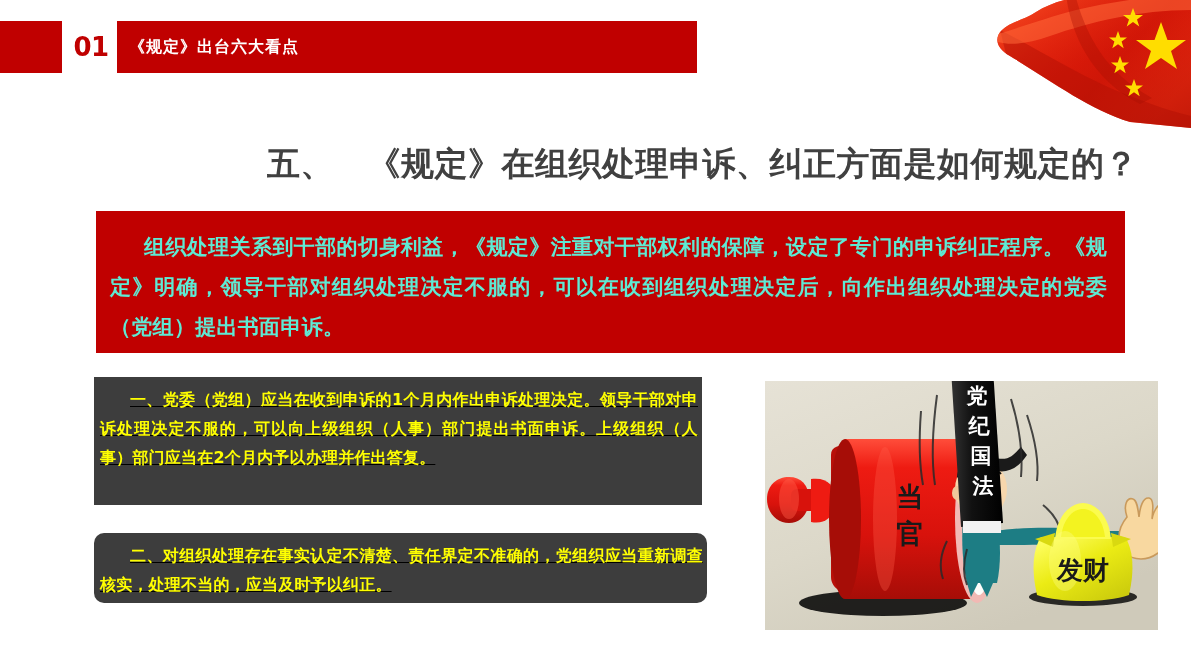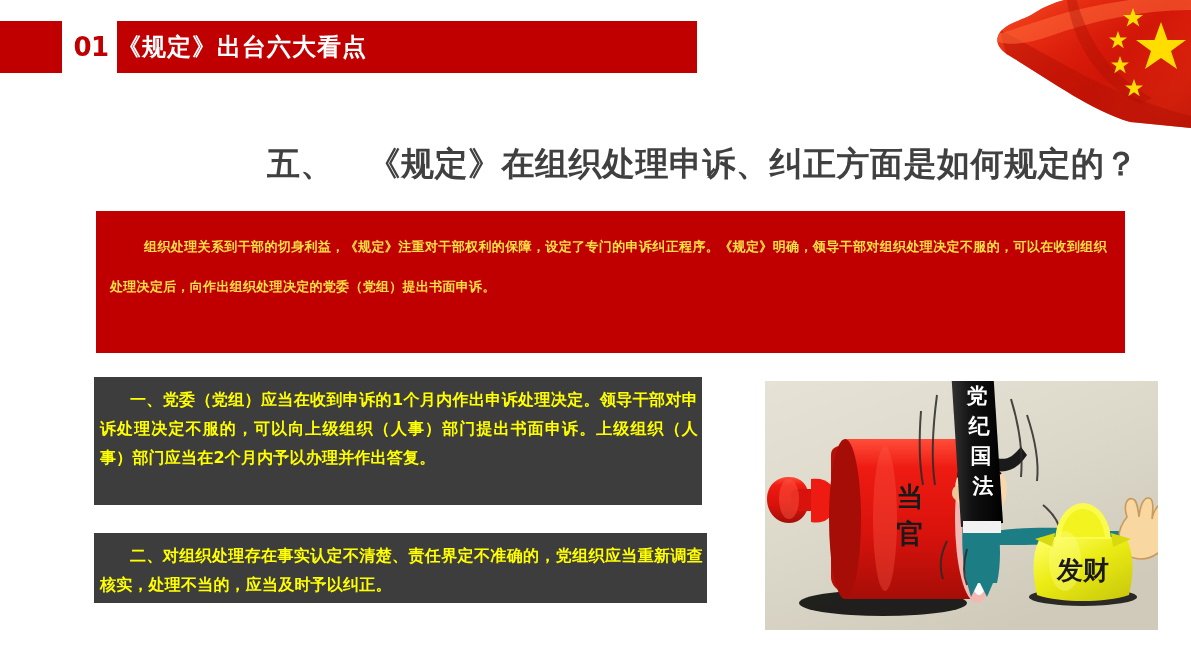--- a/index.html
+++ b/index.html
@@ -51,22 +51,23 @@
     left: 117px;
     top: 0;
     width: 580px;
     height: 52px;
     background: #c00000;
     display: flex;
     align-items: center;
   }
   #header-title-text {
     color: #ffffff;
-    font-size: 24px;
-    font-weight: bold;
+    font-size: 16px;
+    font-weight: bold;
+    margin-left: 12px;
     letter-spacing: 1px;
   }
 
   
   #flag-graphic {
     position: absolute;
     right: 0;
     top: 0;
     width: 211px;
     height: 128px;
@@ -94,36 +95,37 @@
     left: 96px;
     top: 211px;
     width: 1029px;
     height: 142px;
     background: #c00000;
     box-sizing: border-box;
     padding: 16px 18px 0 14px;
   }
   #red-callout p {
     margin: 0;
-    color: #fde047;
-    font-size: 13px;
+    color: #5eead4;
+    font-size: 21px;
     font-weight: bold;
     line-height: 40px;
     letter-spacing: 0.3px;
     text-indent: 34px;
     text-align: justify;
     text-align-last: left;
   }
 
   
   .dark-box {
     position: absolute;
     background: #3d3d3d;
     box-sizing: border-box;
     padding: 8px 4px 8px 6px;
+    text-decoration: underline;
   }
   .dark-box p {
     margin: 0;
     color: #ffff00;
     font-size: 16px;
     font-weight: bold;
     line-height: 29px;
     letter-spacing: 0.2px;
     text-indent: 30px;
     text-align: justify;
@@ -133,20 +135,21 @@
     left: 94px;
     top: 377px;
     width: 608px;
     height: 128px;
   }
   #dark-box-2 {
     left: 94px;
     top: 533px;
     width: 613px;
     height: 70px;
+    border-radius: 10px;
   }
 
   
   #cartoon-illustration {
     position: absolute;
     left: 765px;
     top: 381px;
     width: 393px;
     height: 249px;
     overflow: hidden;

